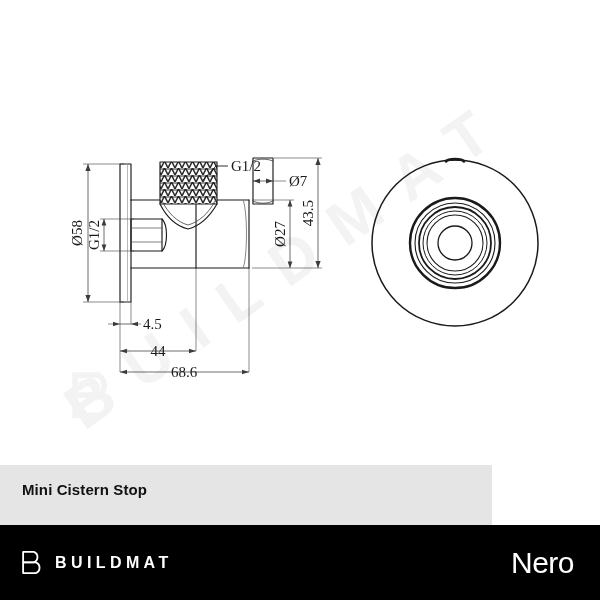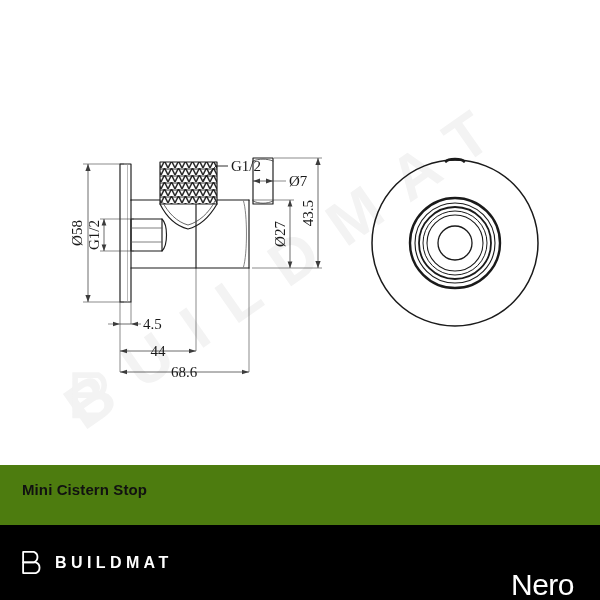--- a/index.html
+++ b/index.html
@@ -35,23 +35,23 @@
     left: 0;
     top: 0;
     display: block;
   }
 
   
   #caption-bar {
     position: absolute;
     left: 0;
     top: 465px;
-    width: 600px;
+    width: 492px;
     height: 60px;
-    background: #4d7c0f;
+    background: #e5e5e5;
   }
   #product-title {
     position: absolute;
     left: 22px;
     top: 16px;
     font-family: "Liberation Sans", sans-serif;
     font-size: 15px;
     font-weight: bold;
     color: #111111;
     letter-spacing: 0.1px;
@@ -83,21 +83,21 @@
     color: #ffffff;
     letter-spacing: 4.4px;
     white-space: nowrap;
   }
   #nero-logo {
     position: absolute;
     right: 26px;
     top: 0;
     height: 75px;
     display: flex;
-    align-items: flex-end;
+    align-items: center;
   }
   #nero-wordmark {
     font-family: "Liberation Sans", sans-serif;
     font-size: 30px;
     font-weight: 300;
     color: #ffffff;
     letter-spacing: -0.5px;
     white-space: nowrap;
     line-height: 1;
   }

